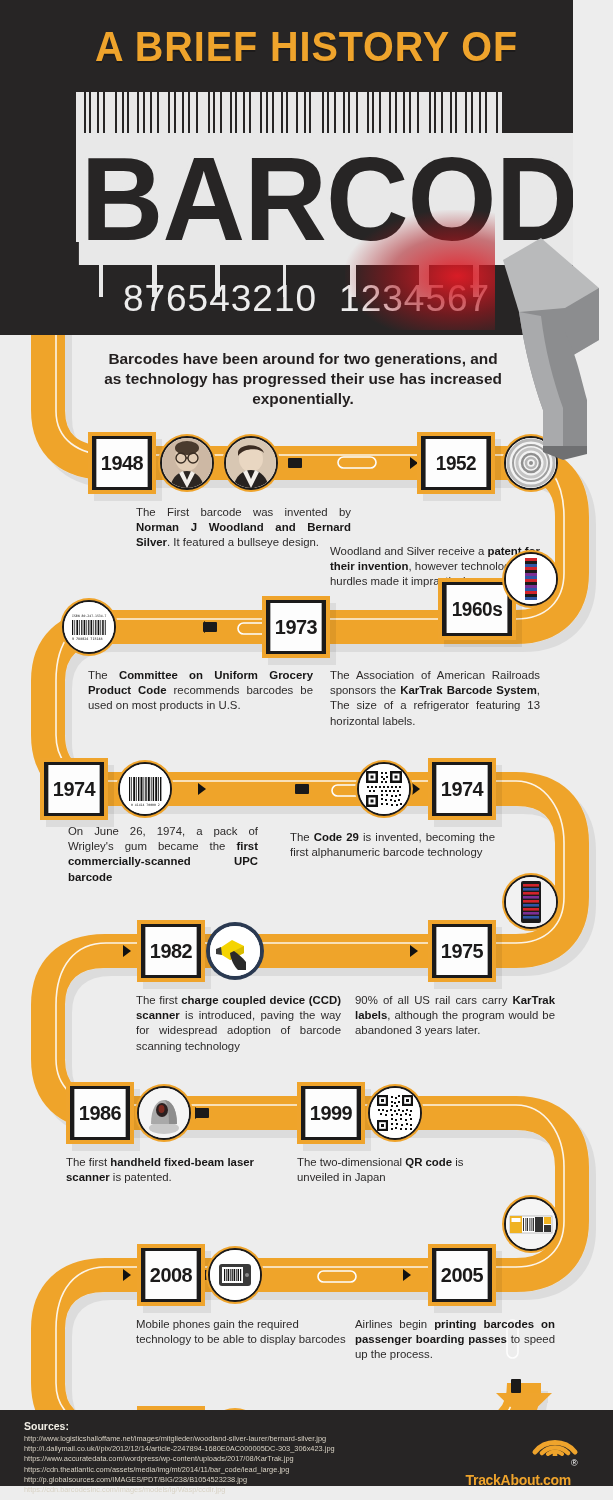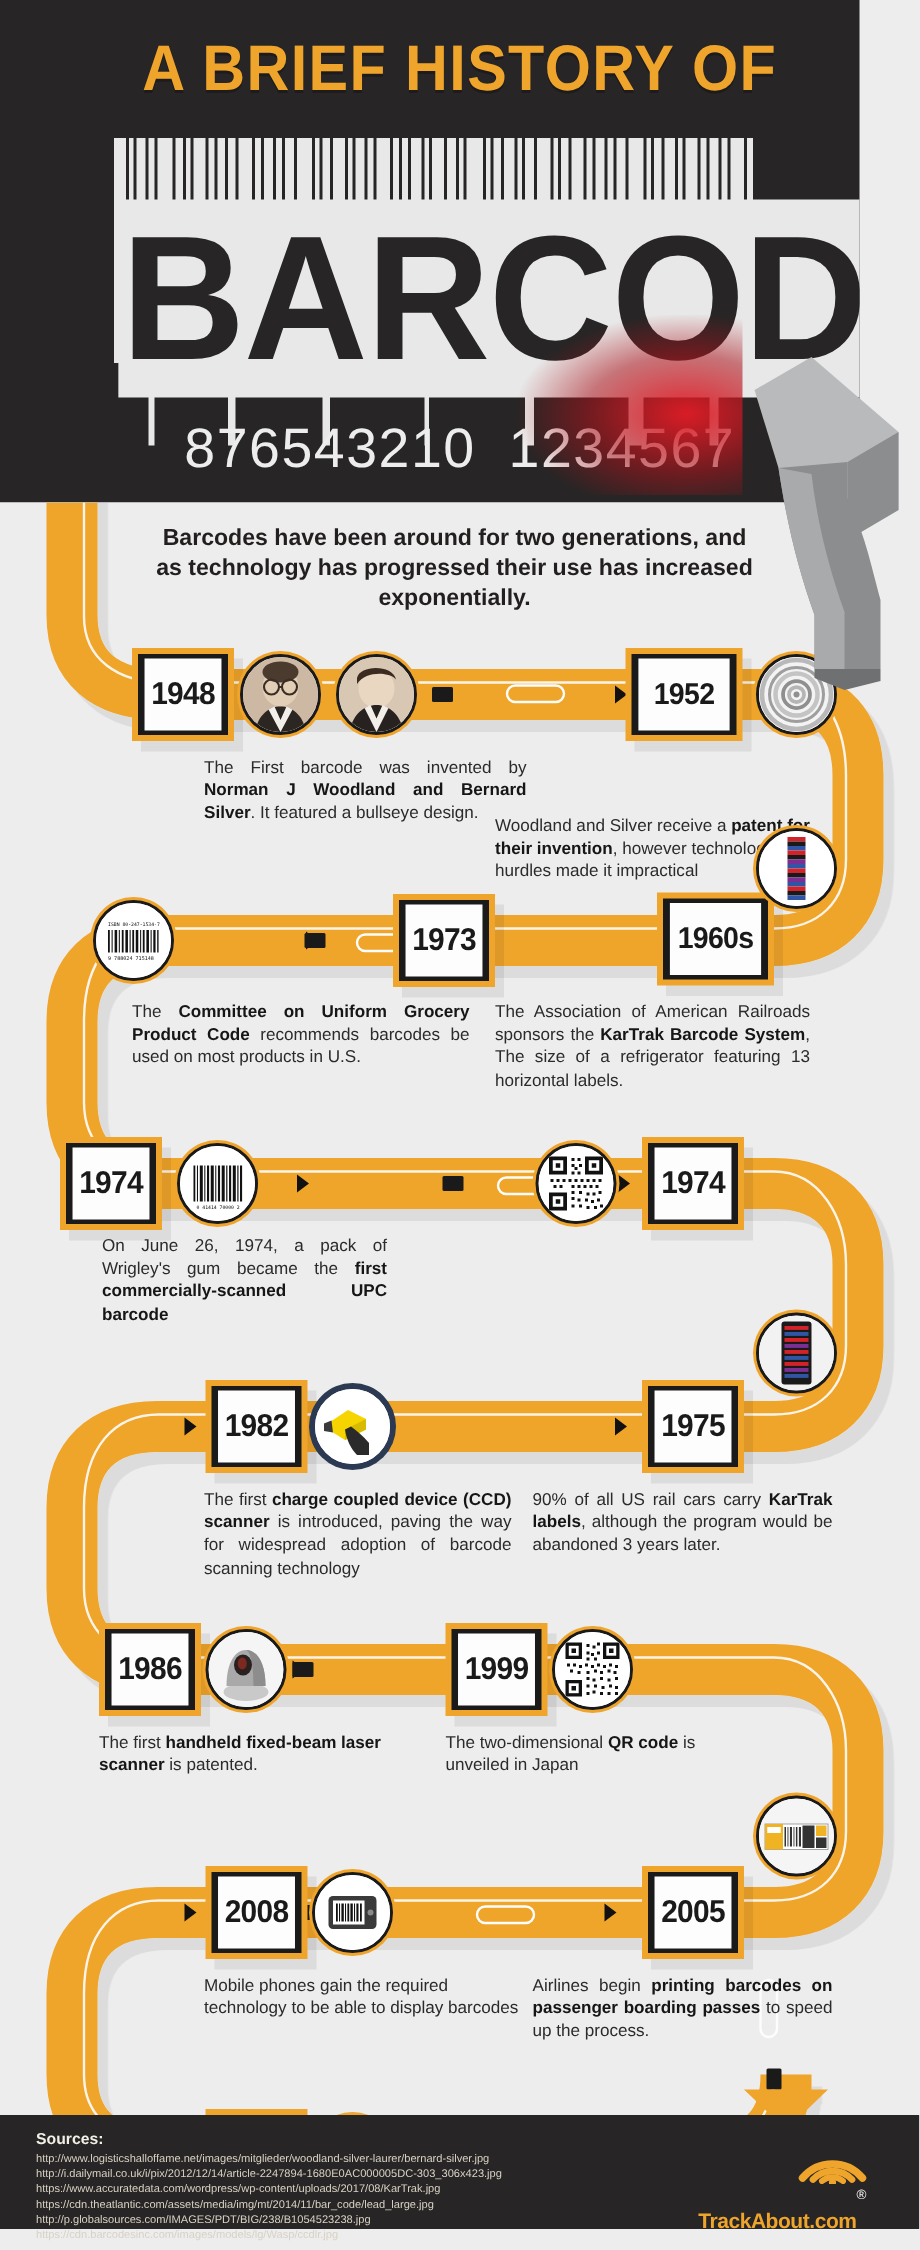--- a/index.html
+++ b/index.html
@@ -403,21 +403,21 @@
           </g>
           <text x="8" y="38" font-size="3.4" fill="#111" font-family="monospace">9 788024 715148</text>
         </svg>
       </div>
     </div>
     <div class="yearbox" style="left:262px;top:261px;">
       <div class="inner">
           <div class="face">1973</div>
         </div>
     </div>
-    <div class="yearbox wide" style="left:438px;top:260px;">
+    <div class="yearbox wide" style="left:438px;top:243px;">
       <div class="inner">
           <div class="face">1960s</div>
         </div>
     </div>
     <div class="circ" style="left:502px;top:215px;width:58px;height:58px;background:#EFA42C;">
       <div class="cin">
         <svg viewBox="0 0 50 50" width="50" height="50">
           <rect width="50" height="50" fill="#fff"></rect>
           <g>
             <rect x="19" y="4" width="12" height="3" fill="#d2232a"></rect>
@@ -538,20 +538,23 @@
       </div>
     </div>
     <div class="yearbox" style="left:428px;top:423px;">
       <div class="inner">
           <div class="face">1974</div>
         </div>
     </div>
 
     <div class="cap" style="left:68px;top:489px;width:190px;">
       On June 26, 1974, a pack of Wrigley's gum became the <b>first commercially-scanned UPC barcode</b>
+    </div>
+    <div class="cap" style="left:290px;top:495px;width:205px;">
+      The <b>Code 29</b> is invented, becoming the first alphanumeric barcode technology
     </div>
 
     <div class="yearbox" style="left:137px;top:585px;">
       <div class="inner">
           <div class="face">1982</div>
         </div>
     </div>
     <div class="circ navy" style="left:206px;top:587px;background:#2b3a52;">
       <div class="cin">
         <svg viewBox="0 0 50 50" width="50" height="50">

